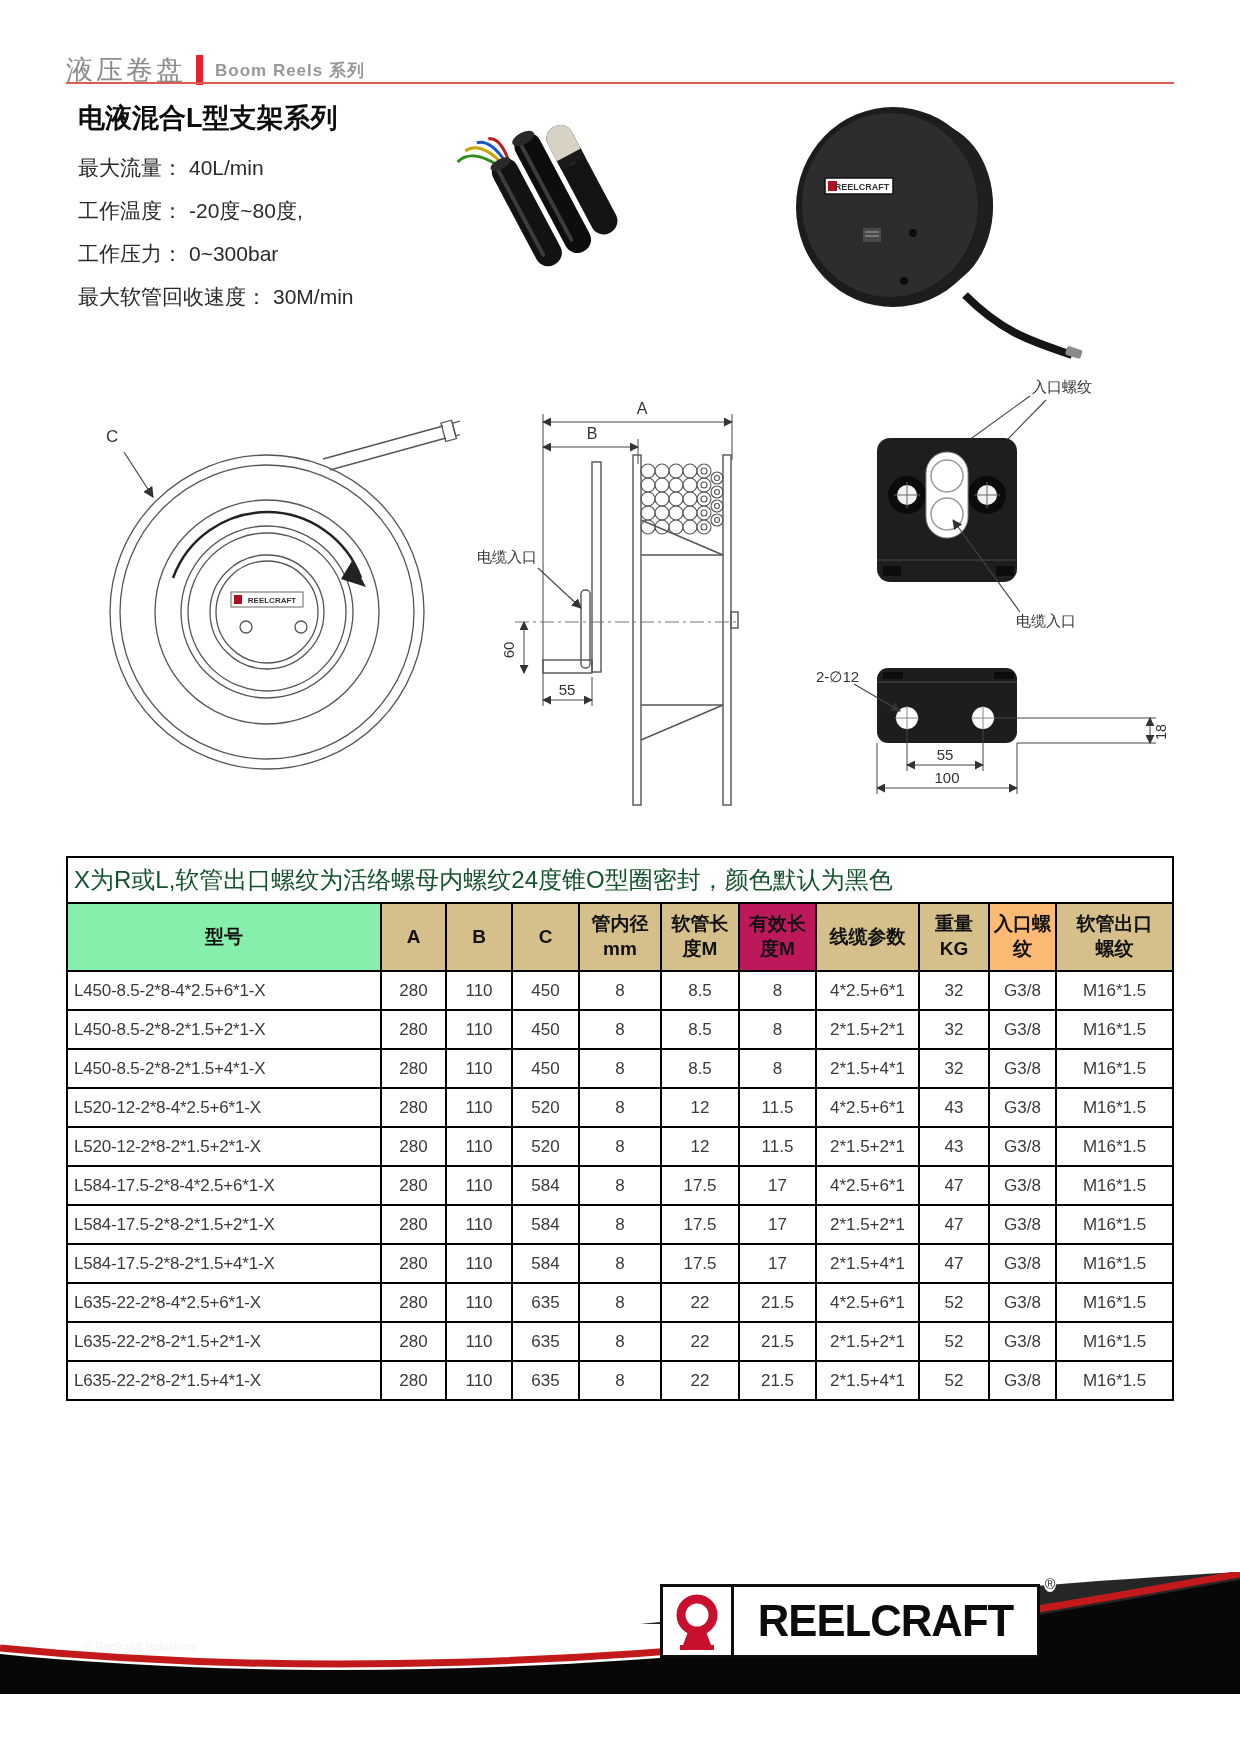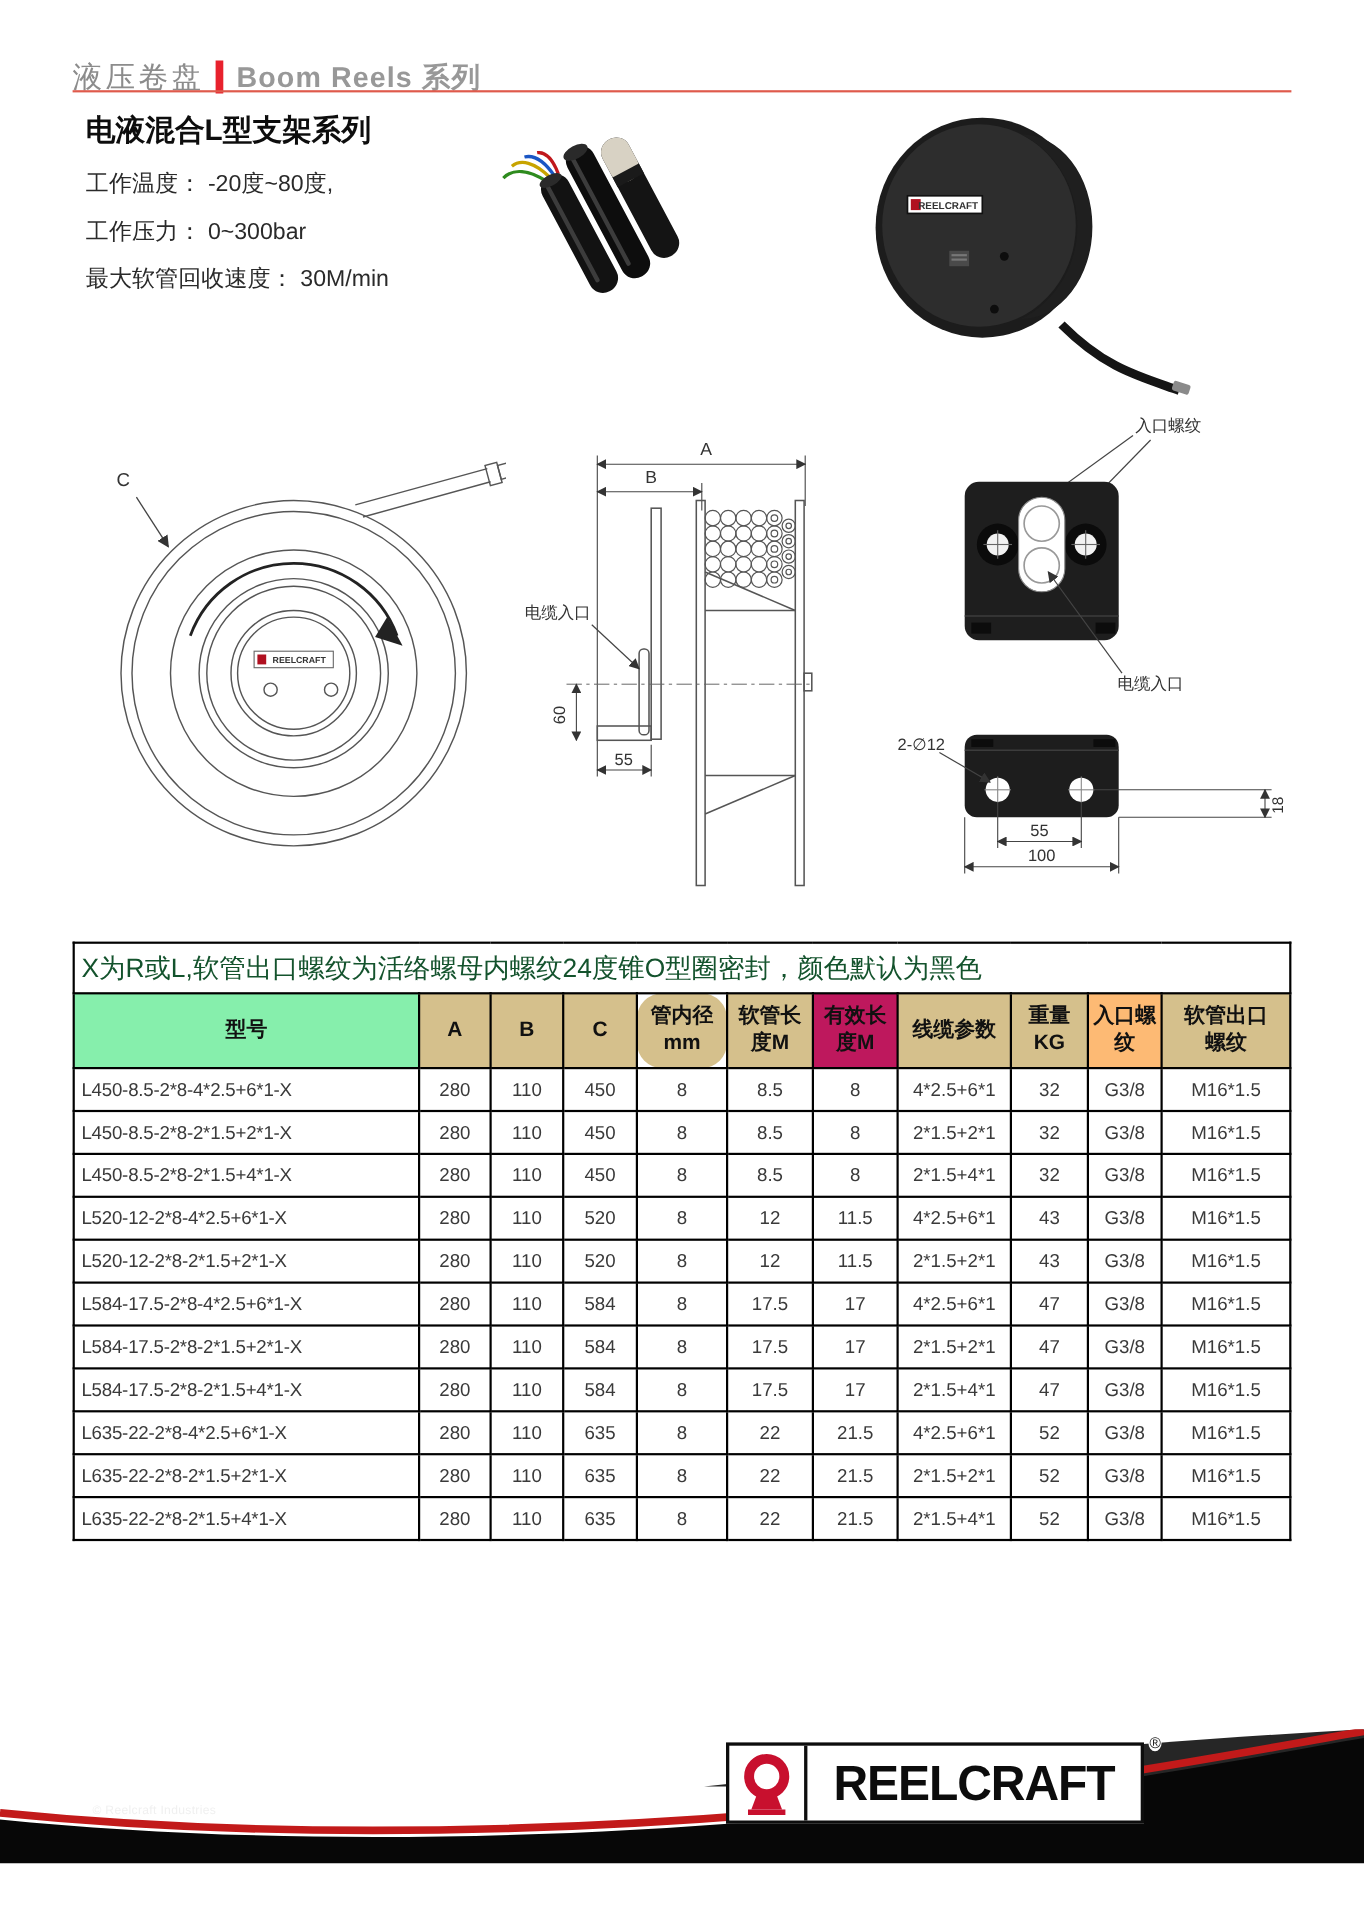--- a/index.html
+++ b/index.html
@@ -3,21 +3,21 @@
 <meta charset="utf-8">
 <style>
   html,body{margin:0;padding:0;background:#fff;}
   .page{position:relative;width:1240px;height:1754px;background:#fff;overflow:hidden;
         font-family:"Liberation Sans",sans-serif;color:#222;}
 
   
   .hdr{position:absolute;left:66px;top:52px;display:flex;align-items:center;}
   .hdr-zh{font-family:"DejaVu Serif","Liberation Serif",serif;font-size:27px;color:#8c8c8c;letter-spacing:3px;}
   .hdr-bar{width:7px;height:30px;background:#e8212d;margin:0 12px 0 10px;}
-  .hdr-en{font-size:26px;font-weight:bold;color:#989898;letter-spacing:1px;}
+  .hdr-en{font-size:17px;font-weight:bold;color:#989898;letter-spacing:1px;}
   .hdr-rule{position:absolute;left:66px;right:66px;top:82px;border-top:2px solid #df5a4c;}
 
   
   .prod-title{position:absolute;left:78px;top:100px;font-size:27px;font-weight:bold;color:#0d0d0d;}
   .specs{position:absolute;left:78px;top:146px;font-size:21px;color:#2a2a2a;}
   .spec-line{height:43px;line-height:43px;}
   .spec-val{margin-left:6px;}
 
   
   svg text{font-family:"Liberation Sans",sans-serif;fill:#333;}
@@ -51,20 +51,21 @@
 
   <div class="hdr">
     <span class="hdr-zh">液压卷盘</span>
     <span class="hdr-bar"></span>
     <span class="hdr-en">Boom Reels 系列</span>
   </div>
   <div class="hdr-rule"></div>
 
   <div class="prod-title">电液混合L型支架系列</div>
   <div class="specs">
+    <div class="spec-line"><span>最大流量：</span><span class="spec-val">40L/min</span></div>
     <div class="spec-line"><span>工作温度：</span><span class="spec-val">-20度~80度,</span></div>
     <div class="spec-line"><span>工作压力：</span><span class="spec-val">0~300bar</span></div>
     <div class="spec-line"><span>最大软管回收速度：</span><span class="spec-val">30M/min</span></div>
   </div>
 
   <svg class="draw" style="left:450px;top:112px;" width="220" height="170" viewBox="0 0 220 170">
     <g transform="rotate(-28 110 85)">
       <path d="M70,28 C60,10 48,2 36,6" stroke="#2e8b1e" stroke-width="3" fill="none"></path>
       <path d="M74,26 C68,6 58,-2 48,0" stroke="#c8a400" stroke-width="3" fill="none"></path>
       <path d="M78,26 C76,8 70,0 62,-2" stroke="#1a56c4" stroke-width="3" fill="none"></path>
@@ -289,21 +290,21 @@
     </colgroup>
     <tbody>
       <tr>
         <td class="note" colspan="11">X为R或L,软管出口螺纹为活络螺母内螺纹24度锥O型圈密封，颜色默认为黑色</td>
       </tr>
       <tr>
         <th style="background: #86efac;">型号</th>
         <th style="background: rgb(213, 192, 140);">A</th>
         <th style="background: rgb(213, 192, 140);">B</th>
         <th style="background: rgb(213, 192, 140);">C</th>
-        <th style="background: rgb(213, 192, 140); border-radius: 23px;">管内径
+        <th style="background: rgb(213, 192, 140);">管内径
 mm</th>
         <th style="background: rgb(213, 192, 140);">软管长
 度M</th>
         <th style="background: #be185d;">有效长
 度M</th>
         <th style="background: rgb(213, 192, 140);">线缆参数</th>
         <th style="background: rgb(213, 192, 140);">重量
 KG</th>
         <th style="background: #fdba74;">入口螺
 纹</th>

